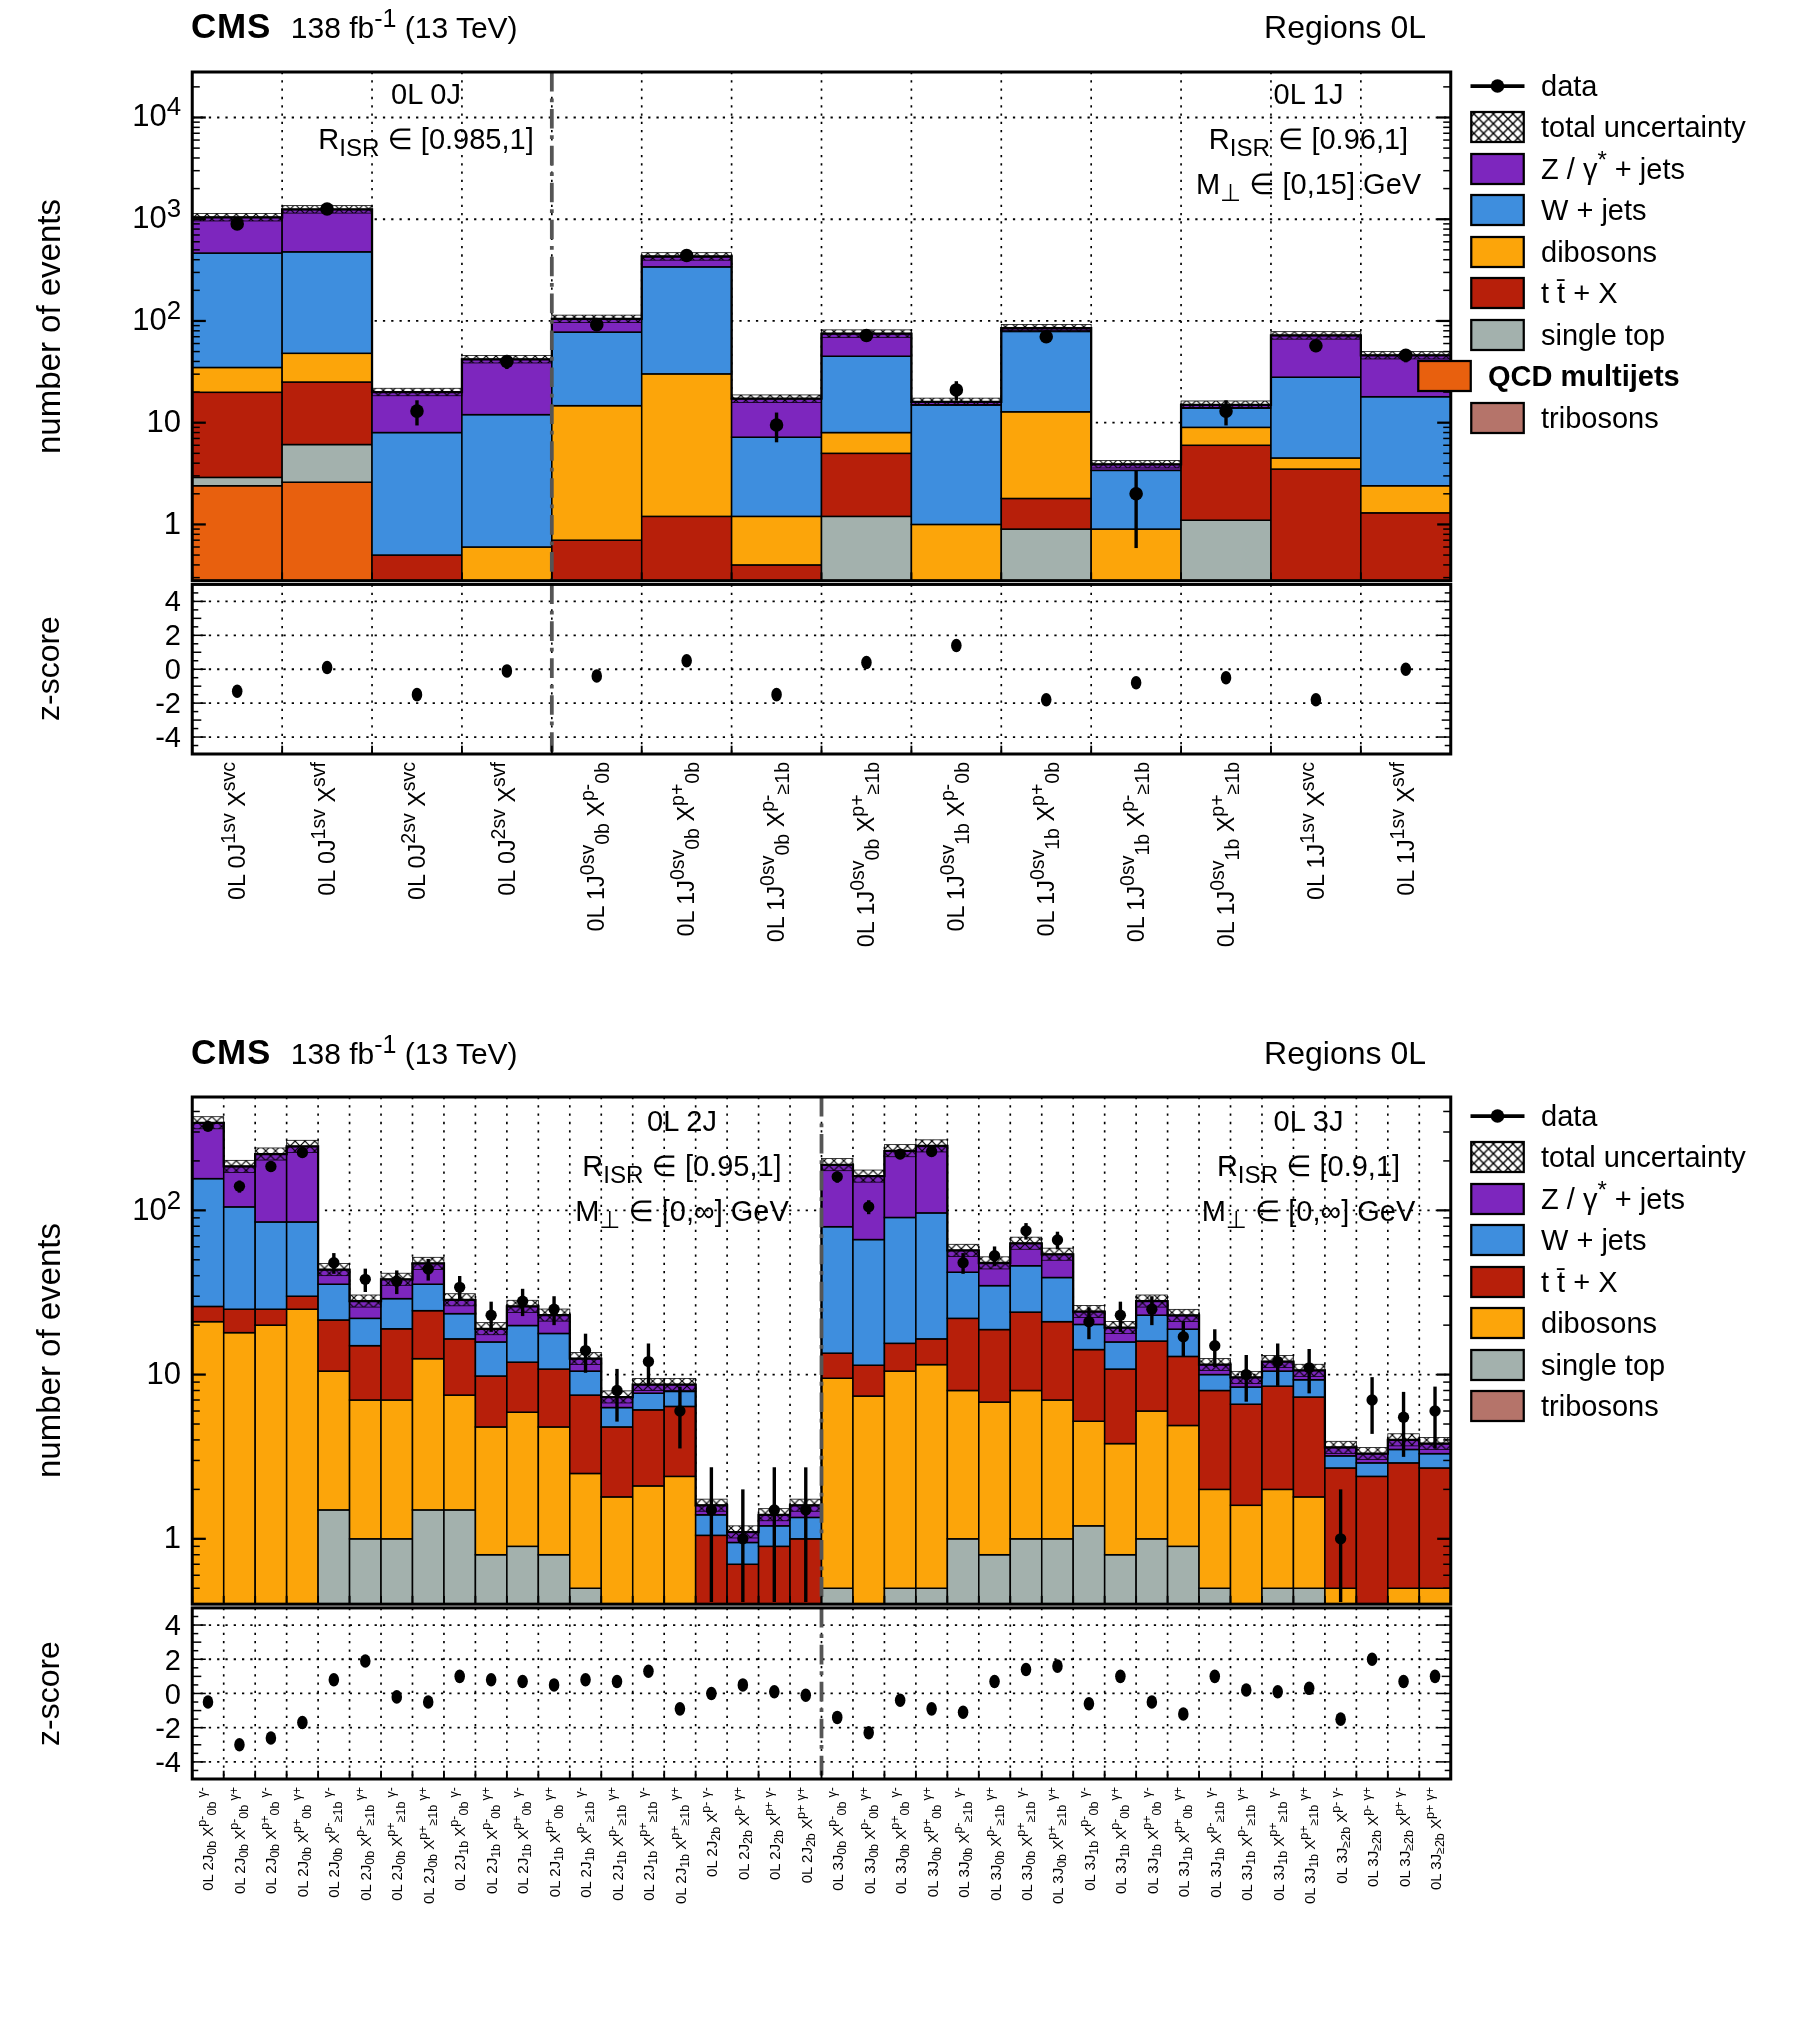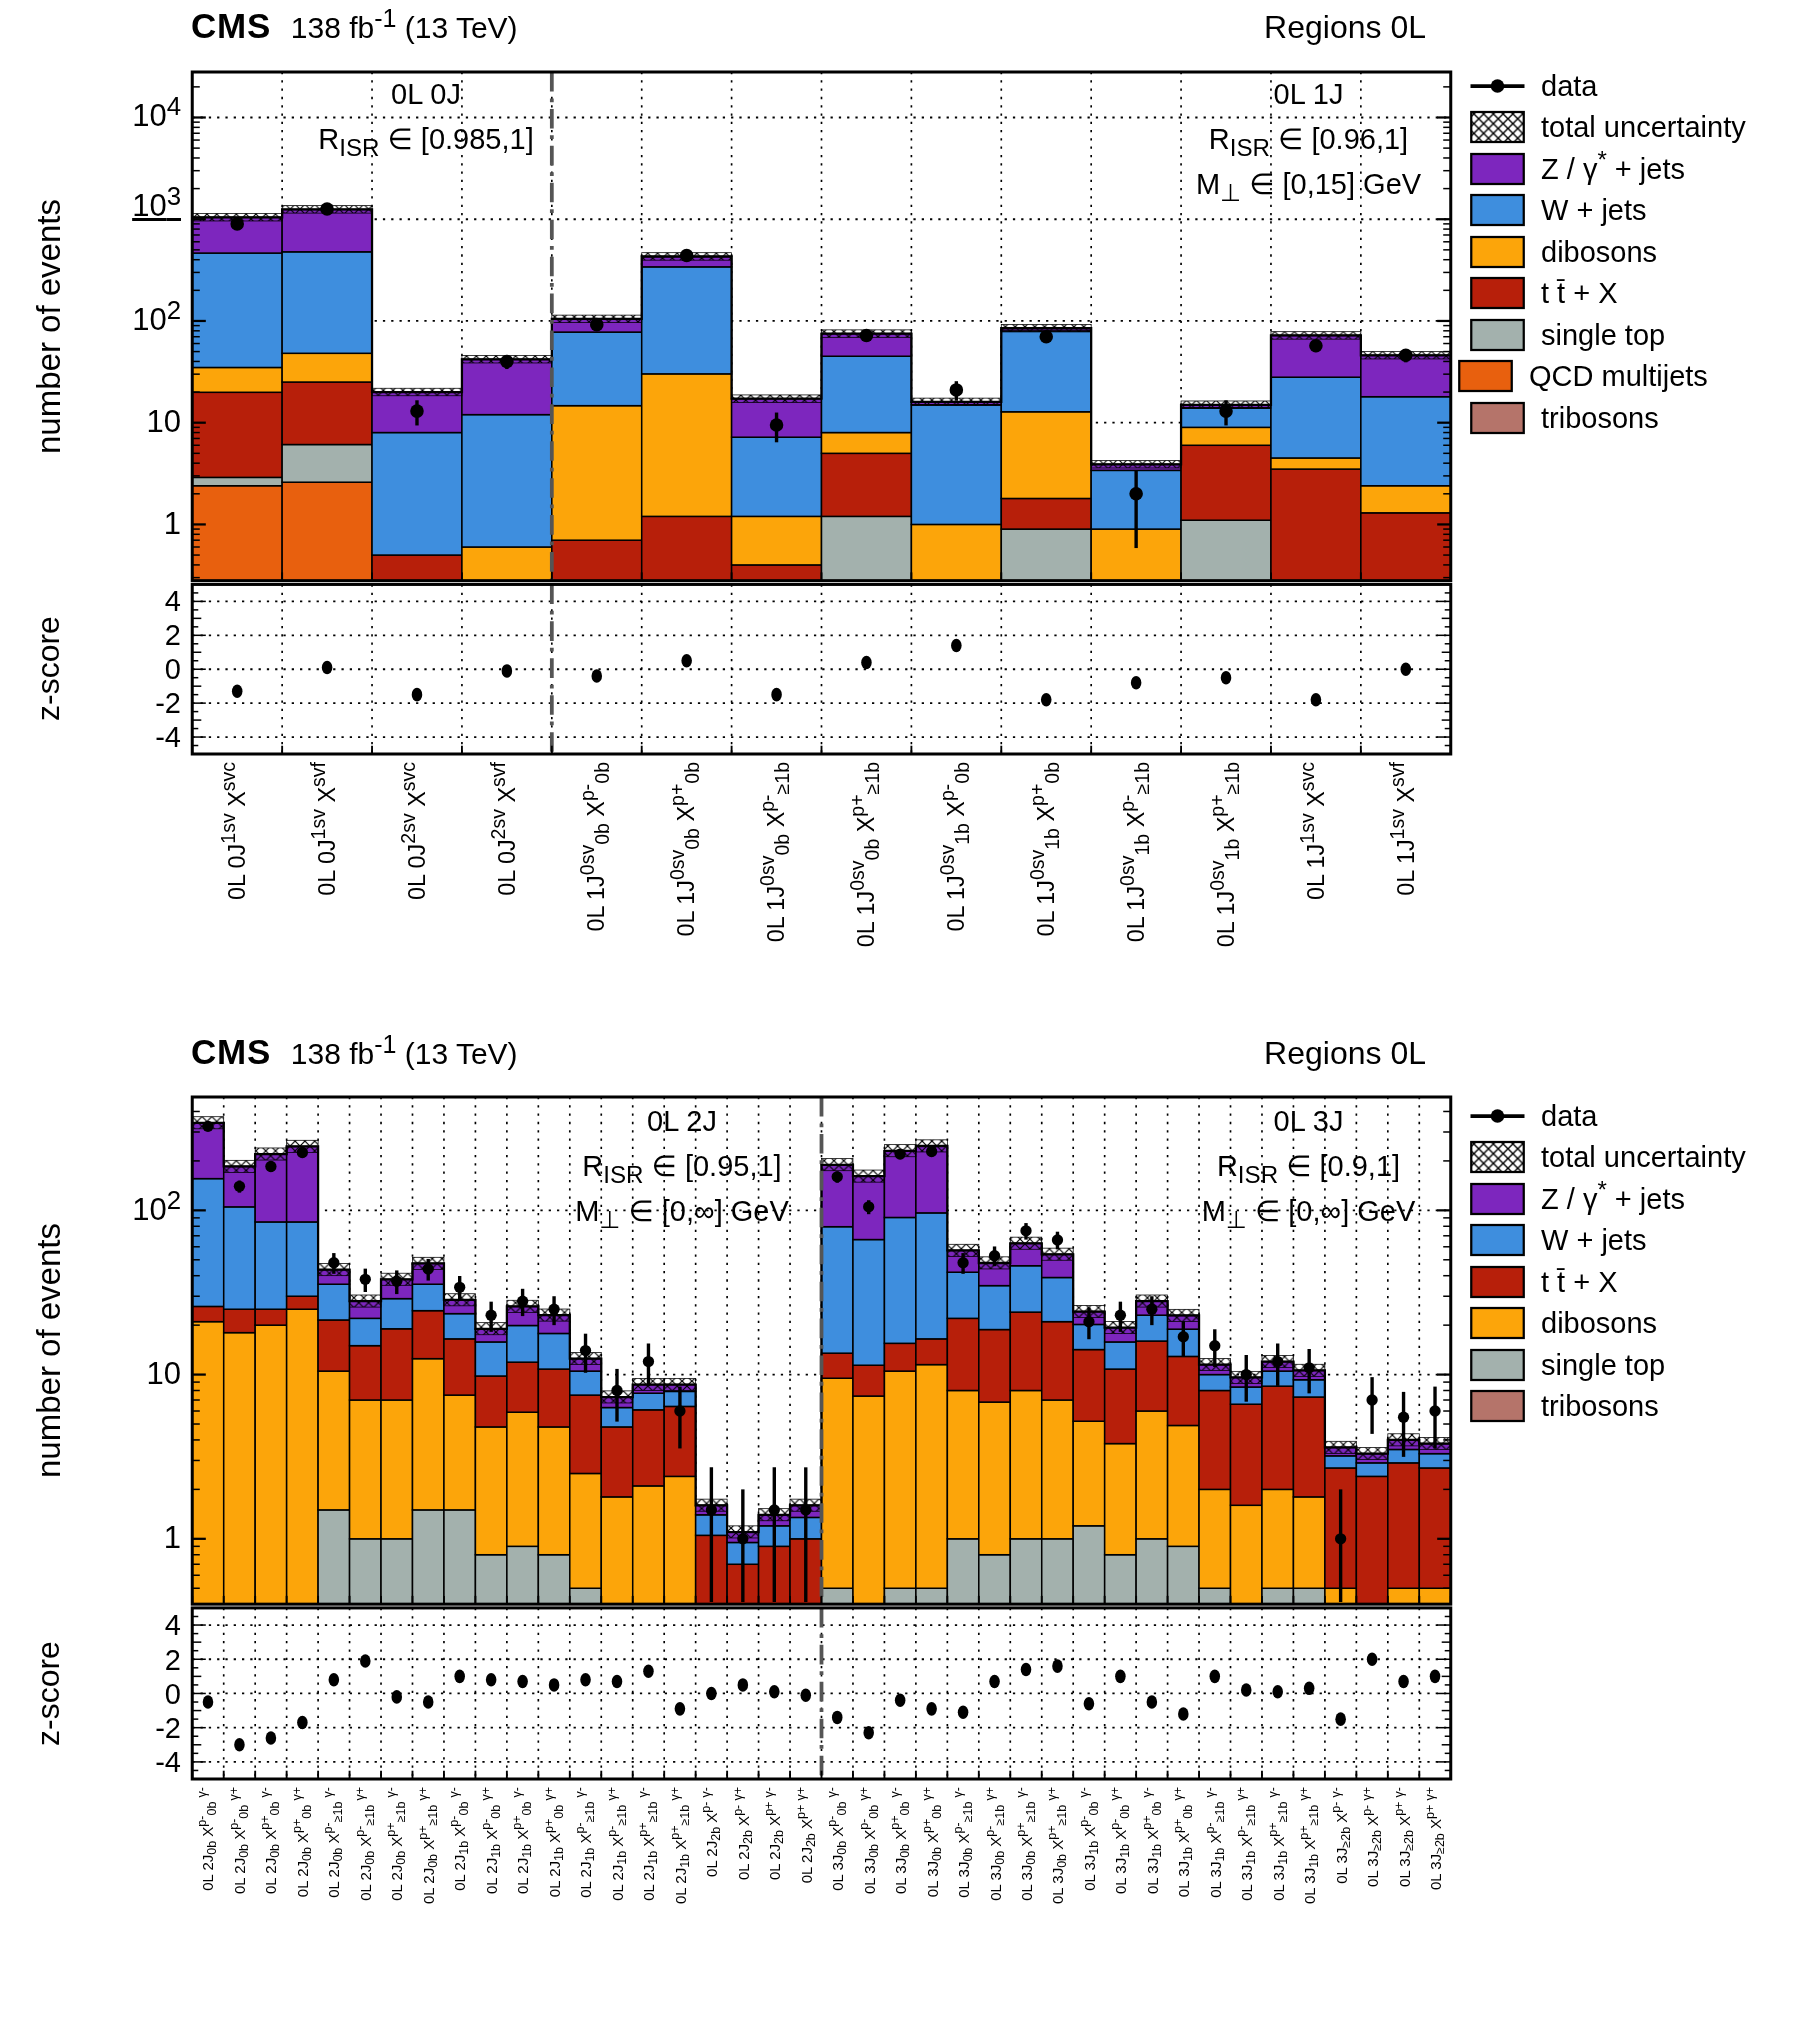--- a/index.html
+++ b/index.html
@@ -373,21 +373,21 @@
     <div>R<sub>ISR</sub>  ∈ [0.985,1]</div>
   </div>
   <div class="ann" style="left:1173px;top:72px;width:271px;">
     <div>0L 1J</div>
     <div>R<sub>ISR</sub>  ∈ [0.96,1]</div>
     <div>M<sub>⊥</sub>  ∈ [0,15] GeV</div>
   </div>
 
   <div id="ylabs0">
       <div class="ylab" style="left: 92px; top: 98px;">10<sup>4</sup></div>
-      <div class="ylab" style="left: 92px; top: 188px; text-decoration: underline;">10<sup>3</sup></div>
+      <div class="ylab" style="left: 92px; top: 200px;">10<sup>3</sup></div>
       <div class="ylab" style="left: 92px; top: 302px;">10<sup>2</sup></div>
       <div class="ylab" style="left: 92px; top: 404px;">10</div>
       <div class="ylab" style="left: 92px; top: 506px;">1</div>
     </div>
   <div id="zlabs0">
       <div class="zlab" style="left: 92px; top: 584px;">4</div>
       <div class="zlab" style="left: 92px; top: 618px;">2</div>
       <div class="zlab" style="left: 92px; top: 652px;">0</div>
       <div class="zlab" style="left: 92px; top: 686px;">-2</div>
       <div class="zlab" style="left: 92px; top: 720px;">-4</div>
@@ -479,21 +479,21 @@
           <rect x="3" y="4" width="70" height="40" fill="#B71F0A" stroke="#000" stroke-width="3"></rect>
         </svg>
         <div class="leg-label">t t̄ + X</div>
       </div>
       <div class="leg-row" style="left: 1469px; top: 317px;">
         <svg width="57" height="36" style="position: static;" viewBox="0 0 76 48">
           <rect x="3" y="4" width="70" height="40" fill="#A3B1AD" stroke="#000" stroke-width="3"></rect>
         </svg>
         <div class="leg-label">single top</div>
       </div>
-      <div class="leg-row" style="left: 1457px; top: 358px;">
+      <div class="leg-row" style="left: 1416px; top: 358px; font-weight: bold;">
         <svg width="57" height="36" style="position: static;" viewBox="0 0 76 48">
           <rect x="3" y="4" width="70" height="40" fill="#E8600E" stroke="#000" stroke-width="3"></rect>
         </svg>
         <div class="leg-label">QCD multijets</div>
       </div>
       <div class="leg-row" style="left: 1469px; top: 400px;">
         <svg width="57" height="36" style="position: static;" viewBox="0 0 76 48">
           <rect x="3" y="4" width="70" height="40" fill="#B5746A" stroke="#000" stroke-width="3"></rect>
         </svg>
         <div class="leg-label">tribosons</div>

